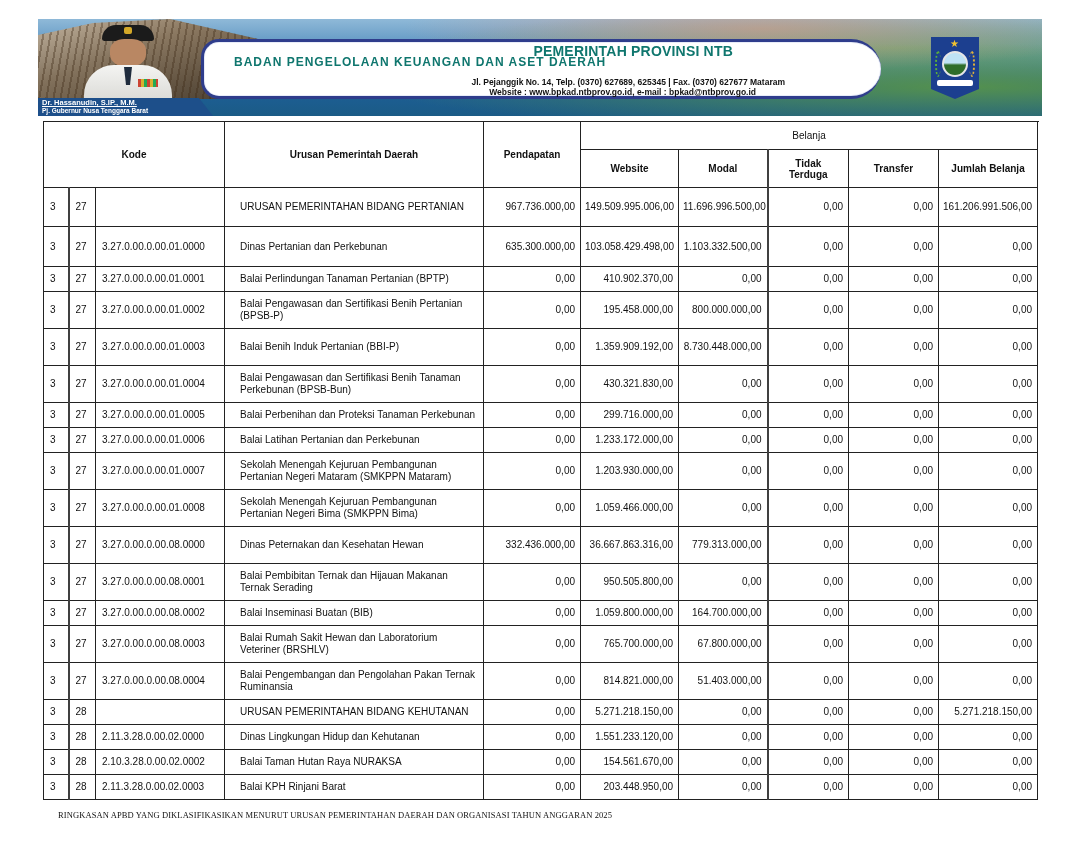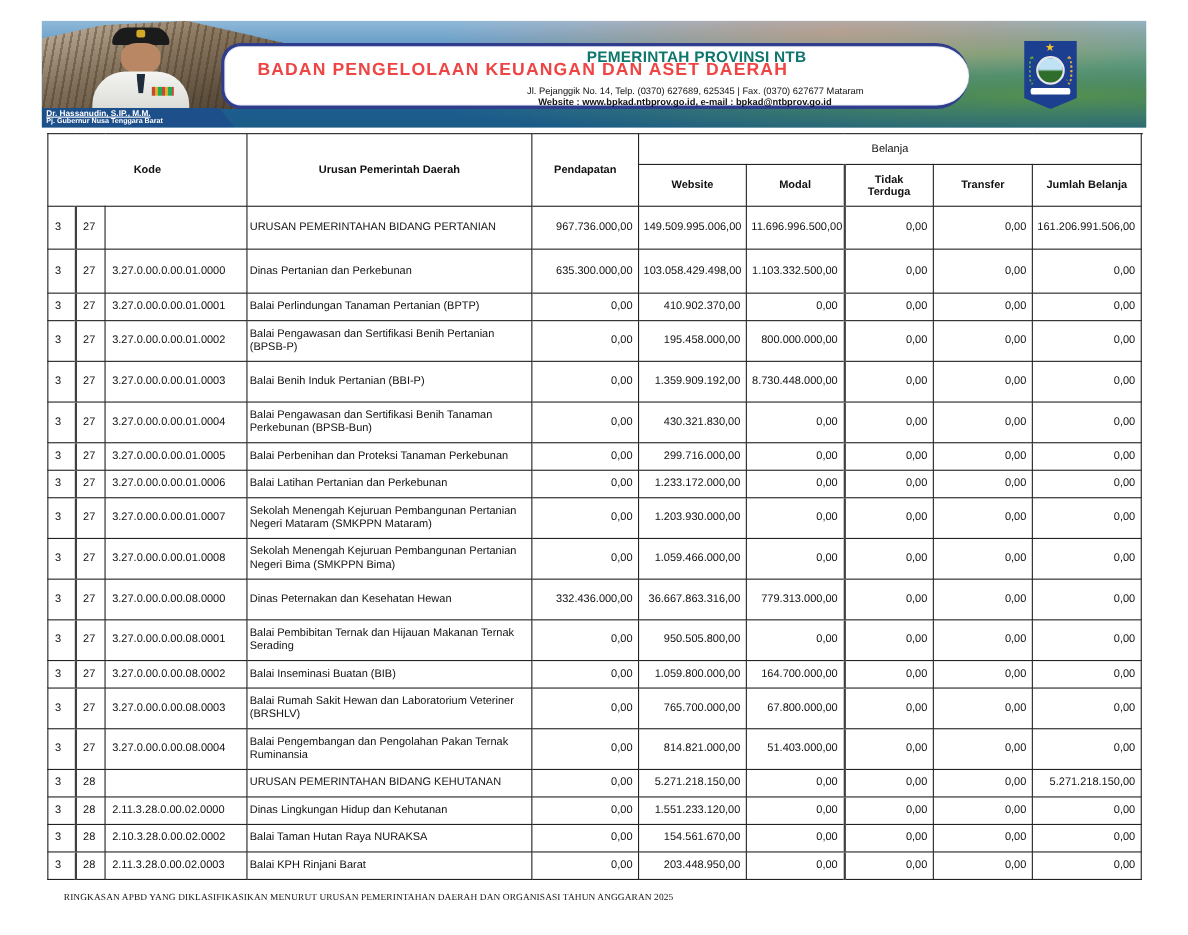--- a/index.html
+++ b/index.html
@@ -70,25 +70,25 @@
     position: absolute; left: 163px; top: 20px; width: 680px; height: 60px;
     background: #ffffff; border: 3px solid #2f3d8c; border-right: none;
     border-radius: 18px 30px 30px 18px;
     box-shadow: inset 0 0 0 1px #e8ecf8;
   }
   .title-box .t1 {
     position: absolute; right: 148px; top: 1px; font-size: 14px; font-weight: 900; color: #0f766e; letter-spacing: 0.2px;
     white-space: nowrap;
   }
   .title-box .t2 {
-    position: absolute; left: 30px; top: 13px; font-size: 16px; font-weight: 900; color: #ef4444; letter-spacing: 1px;
+    position: absolute; left: 30px; top: 13px; font-size: 12px; font-weight: 900; color: #0f766e; letter-spacing: 1px;
     white-space: nowrap;
   }
   .title-box .t3 {
-    position: absolute; left: 0; right: 96px; top: 35px; text-align: right; font-size: 8.5px; font-weight: normal; color: #111;
+    position: absolute; left: 0; right: 96px; top: 35px; text-align: right; font-size: 8.5px; font-weight: bold; color: #111;
     white-space: nowrap;
   }
   .title-box .t4 {
     position: absolute; left: 0; right: 125px; top: 45px; text-align: right; font-size: 8.5px; font-weight: bold; color: #111;
     white-space: nowrap;
   }
   .emblem {
     position: absolute; left: 893px; top: 18px; width: 48px; height: 62px;
     background: #1c3f8f;
     clip-path: polygon(0 0, 100% 0, 100% 84%, 50% 100%, 0 84%);
@@ -110,21 +110,21 @@
   }
 
   
   .table-wrap { position: absolute; left: 43px; top: 121px; }
   table { border-collapse: collapse; table-layout: fixed; width: 994px; }
   th, td { border: 1px solid #222; font-size: 10px; }
   th { font-weight: bold; text-align: center; vertical-align: middle; font-size: 10px; }
   td { vertical-align: middle; padding: 0 4px; line-height: 12px; }
   td.c { text-align: left; padding-left: 6px; }
   td.num { text-align: right; padding-right: 5px; }
-  td.name { padding-left: 2px; }
+  td.name { padding-left: 15px; }
   .thick-l { border-left: 2px solid #404040; }
 
   .footer-note {
     position: absolute; left: 38px; top: 810px; font-family: "Liberation Serif", serif; font-size: 8.5px;
     color: #111; letter-spacing: 0.1px; white-space: nowrap; margin-left: 20px;
   }
 </style>
 </head>
 <body>
 

